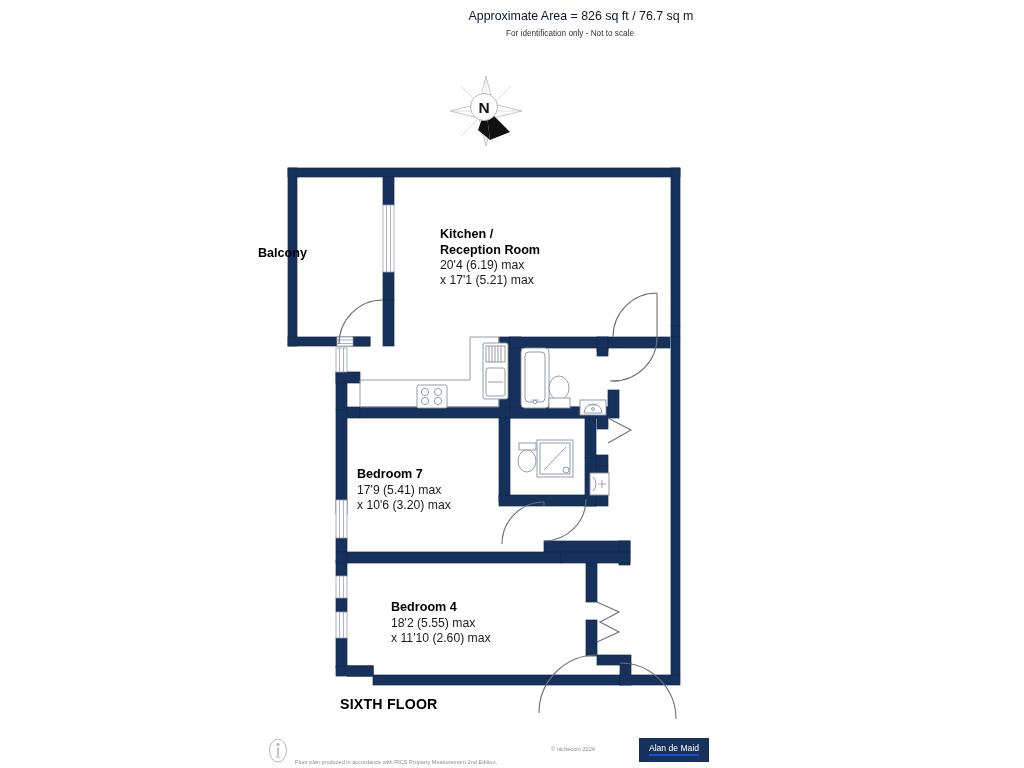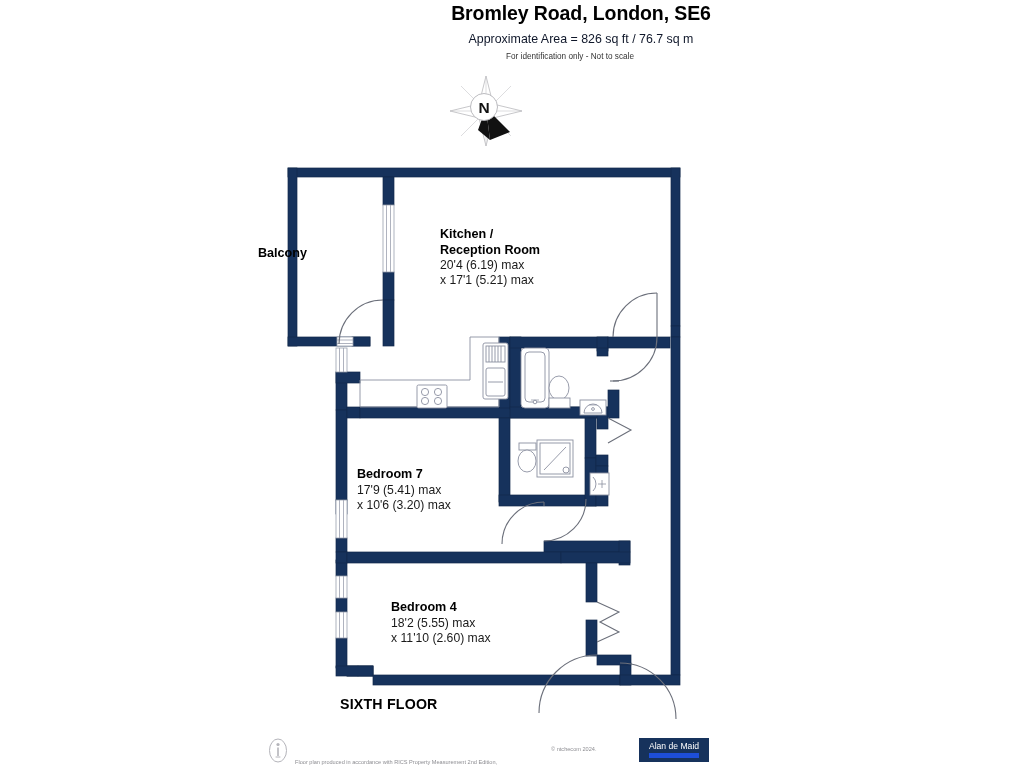--- a/index.html
+++ b/index.html
@@ -139,30 +139,29 @@
     width: 70px;
     height: 24px;
     background: #16325c;
     display: flex;
     align-items: center;
     justify-content: center;
   }
   #brand-logo-text {
     font-size: 8.6px;
     color: #ffffff;
-    border-bottom: 5px solid #1d4ed8;
+    border-bottom: 2px solid #1d4ed8;
     padding-bottom: 1px;
     line-height: 1.1;
   }
 </style>
 </head>
 <body>
 
 <div id="header">
-  <div id="plan-title">Bromley Road, London, SE6</div>
   <div id="plan-subtitle">Approximate Area = 826 sq ft / 76.7 sq m</div>
   <div id="plan-note">For identification only - Not to scale</div>
 </div>
 
 <div id="compass">
   <svg width="76" height="74" viewBox="0 0 76 74">
 
     <polygon points="38,2 45,30 74,37 45,44 38,72 31,44 2,37 31,30" fill="#ffffff" stroke="#b9b9bd" stroke-width="0.8"></polygon>
 
     <line x1="38" y1="2" x2="38" y2="72" stroke="#c6c6ca" stroke-width="0.6"></line>

